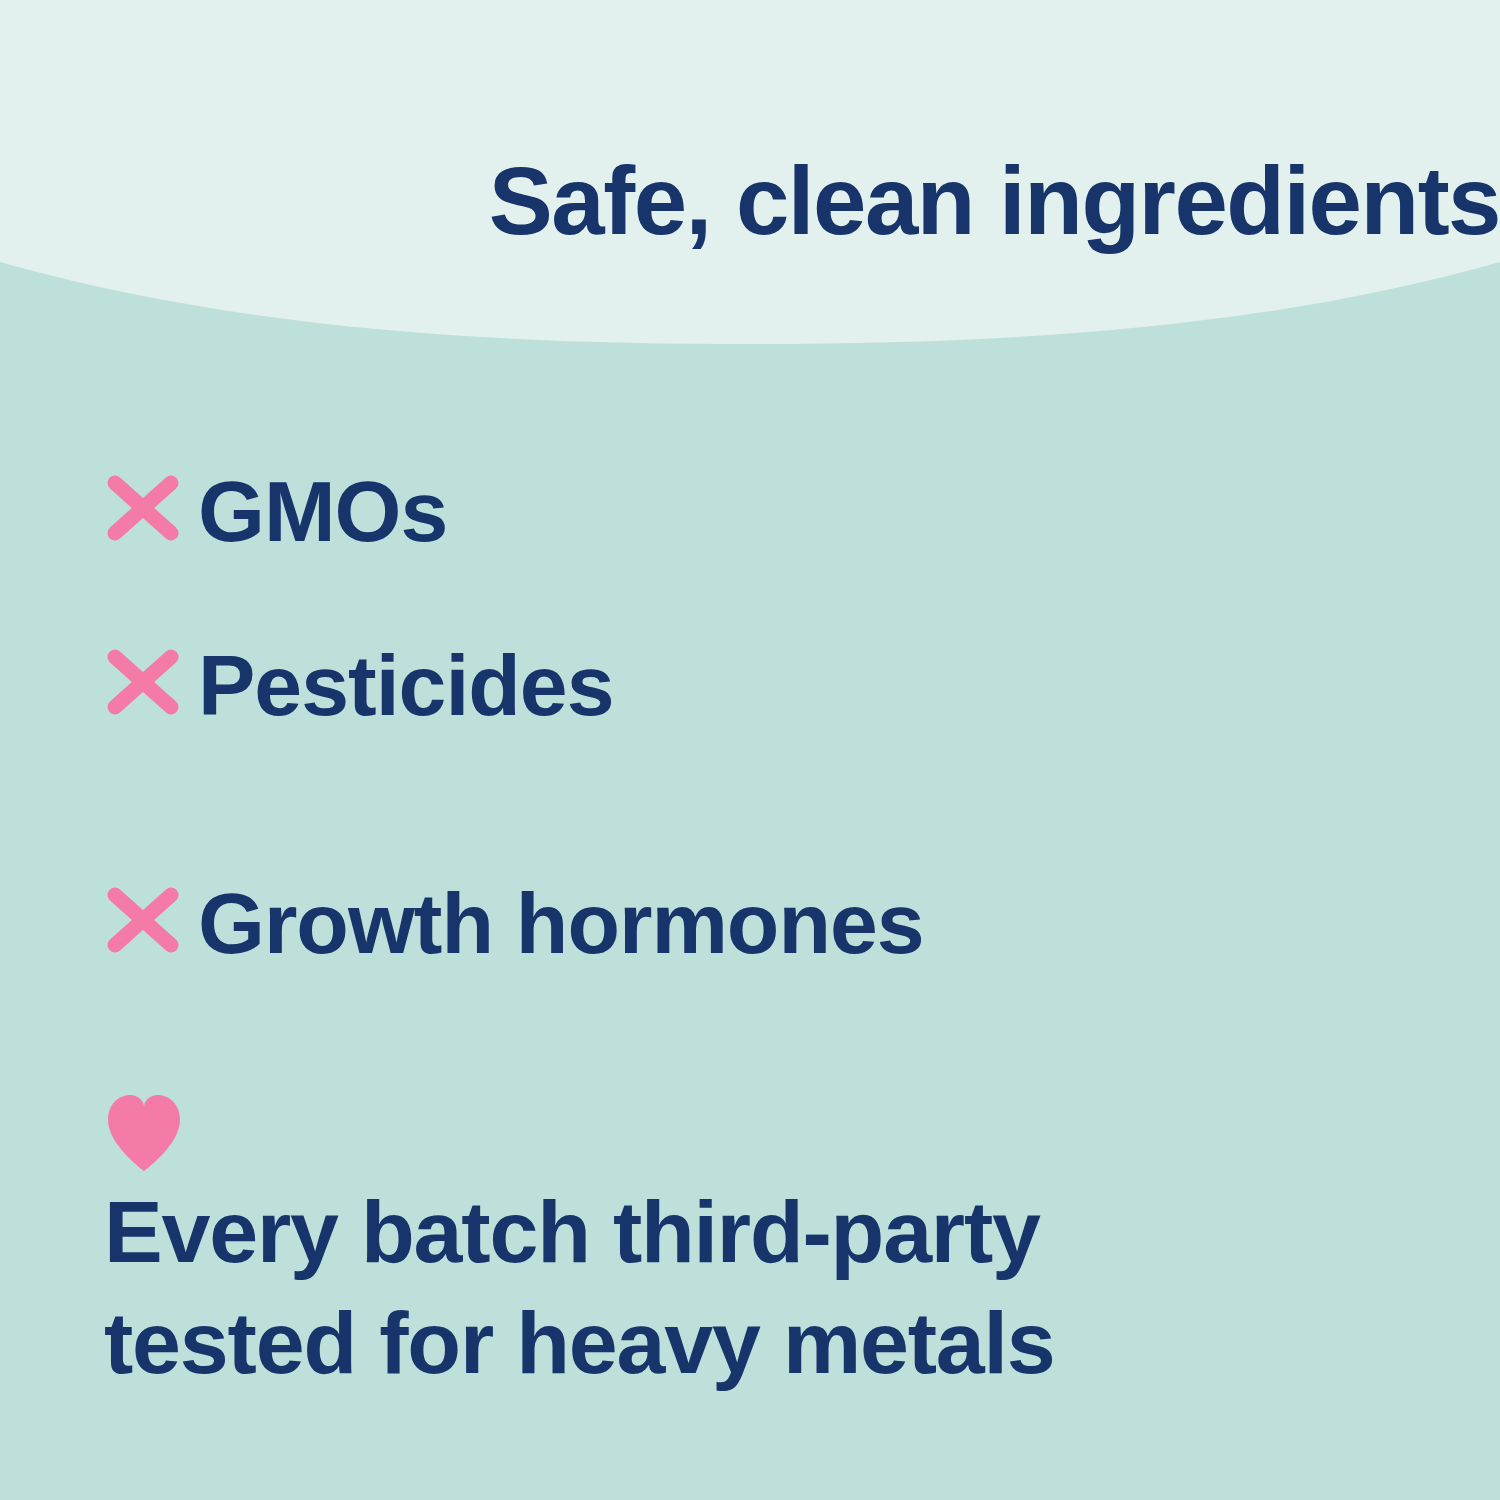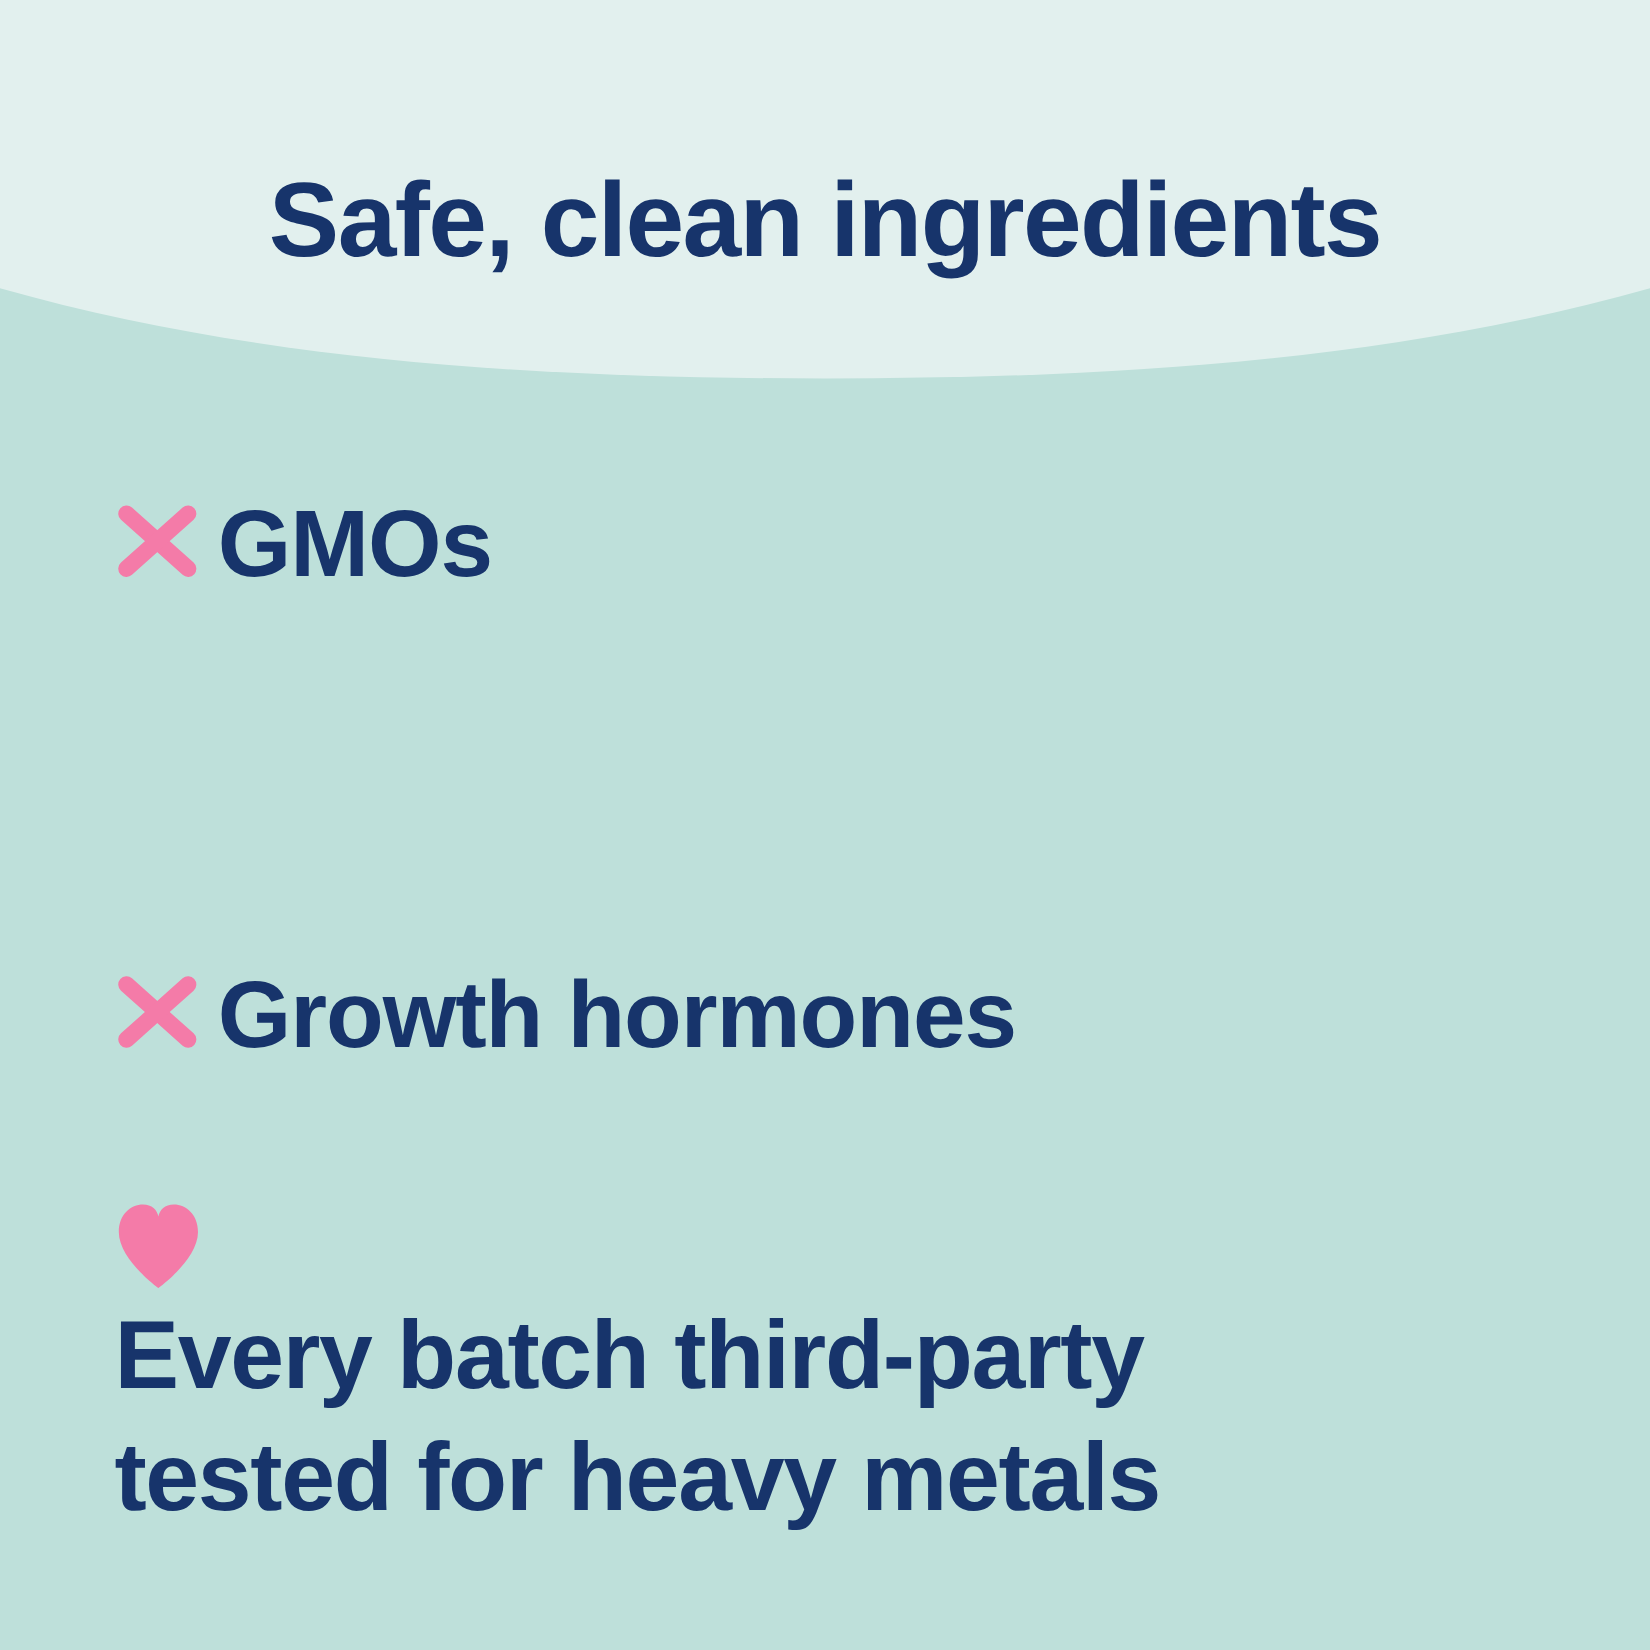--- a/index.html
+++ b/index.html
@@ -35,21 +35,21 @@
     display: block;
     width: 1500px;
     height: 360px;
   }
 
   .page-title {
     position: absolute;
     left: 0;
     top: 86px;
     width: 1500px;
-    text-align: center;
+    text-align: right;
     z-index: 3;
     color: #17346b;
     font-size: 96px;
     font-weight: 700;
     letter-spacing: -1.5px;
     line-height: 1.06;
     white-space: nowrap;
   }
 
   
@@ -62,21 +62,21 @@
     z-index: 2;
   }
 
   .grid-row {
     position: absolute;
     left: 0;
     width: 1500px;
     display: flex;
     flex-direction: row;
   }
-  .grid-row.r1 { top: 90px; align-items: center; }
+  .grid-row.r1 { top: 106px; align-items: center; }
   .grid-row.r2 { top: 280px; }
   .grid-row.r3 { top: 470px; margin-top: 48px; }
 
   .cell {
     display: flex;
     flex-direction: row;
     align-items: flex-start;
   }
   .cell.left  { width: 702px; padding-left: 104px; box-sizing: border-box; }
   .cell.right { width: 798px; padding-left: 806px; box-sizing: border-box; }
@@ -156,20 +156,37 @@
           </svg>
         </span>
         <span class="item-label">GMOs</span>
       </div>
       <div class="cell right">
         
         
       </div>
     </div>
 
+    <div class="grid-row r2">
+      <div class="cell left">
+        <span class="icon-x">
+          <svg viewBox="0 0 78 82" aria-hidden="true">
+            <g stroke="#f47ba8" stroke-width="15" stroke-linecap="round">
+              <line x1="11" y1="17" x2="67" y2="67"></line>
+              <line x1="67" y1="17" x2="11" y2="67"></line>
+            </g>
+          </svg>
+        </span>
+        <span class="item-label">Pesticides</span>
+      </div>
+      <div class="cell right">
+        
+        
+      </div>
+    </div>
 
     <div class="grid-row r3">
       <div class="cell left">
         <span class="icon-x">
           <svg viewBox="0 0 78 82" aria-hidden="true">
             <g stroke="#f47ba8" stroke-width="15" stroke-linecap="round">
               <line x1="11" y1="17" x2="67" y2="67"></line>
               <line x1="67" y1="17" x2="11" y2="67"></line>
             </g>
           </svg>

